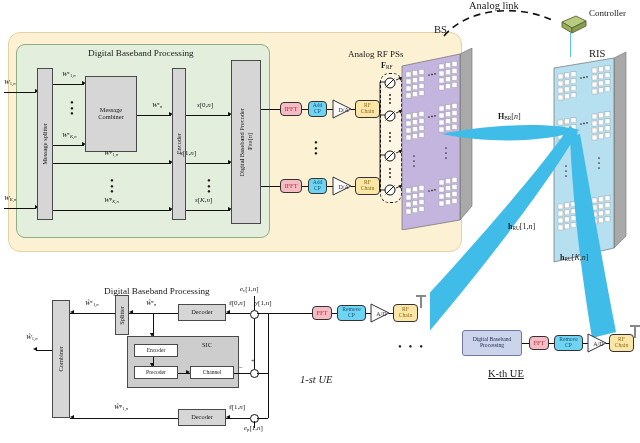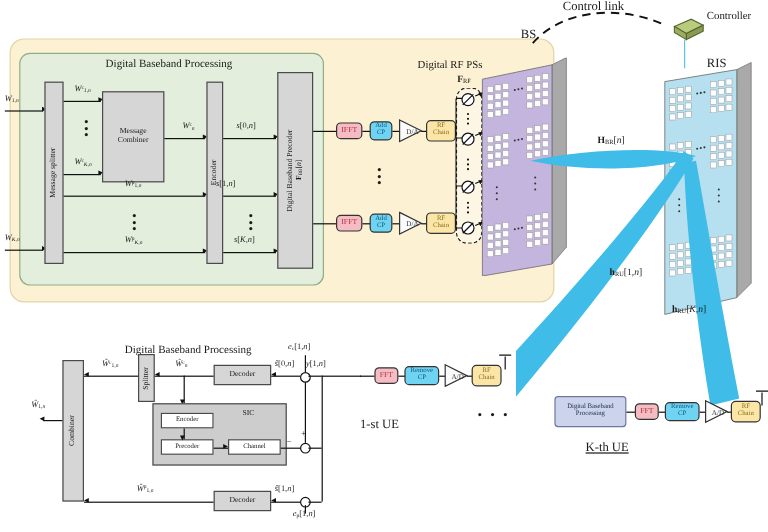--- a/index.html
+++ b/index.html
@@ -60,21 +60,21 @@
 <div id="stage">
 
   <div class="abs bs-region"></div>
   <div class="abs dbp-region"></div>
 
   <div class="abs lbl10" style="left:434px;top:24px;">BS</div>
 
   <svg class="abs" style="left:440px;top:2px;" width="120" height="40">
     <path d="M4,34 C28,6 76,2 112,18" stroke="#111" stroke-width="1.6" fill="none" stroke-dasharray="7,5"></path>
   </svg>
-  <div class="abs lbl10" style="left:469px;top:0px;">Control link</div>
+  <div class="abs lbl10" style="left:469px;top:0px;">Analog link</div>
 
   <svg class="abs" style="left:554px;top:12px;" width="34" height="24">
     <polygon points="8,10 22,4 32,9 18,16" fill="#b9cc7e" stroke="#57642f" stroke-width=".9"></polygon>
     <polygon points="8,10 18,16 18,21 8,15" fill="#9aad60" stroke="#57642f" stroke-width=".9"></polygon>
     <polygon points="18,16 32,9 32,14 18,21" fill="#8a9c54" stroke="#57642f" stroke-width=".9"></polygon>
   </svg>
   <div class="abs lbl9" style="left:589px;top:8px;">Controller</div>
 
   <div class="abs v" style="left:570px;top:33px;height:24px;border-left-color:#59c4e8;border-left-width:1.6px;"></div>
 
@@ -202,21 +202,21 @@
     <span>RF</span>
     <span>Chain</span>
   </div>
 
   <div class="abs dots" style="left:310px;top:140px;width:12px;">
     <div>•</div>
       <div>•</div>
       <div>•</div>
     </div>
 
-  <div class="abs lbl9" style="left:348px;top:49px;">Digital RF PSs</div>
+  <div class="abs lbl9" style="left:348px;top:49px;">Analog RF PSs</div>
   <div class="abs lbl8" style="left:381px;top:61px;">
     <b class="it">F</b><sub>RF</sub></div>
 
   <div class="abs pscol" style="left:380px;top:73px;width:20px;height:128px;"></div>
 
   <svg class="abs" style="left:382px;top:76px;" width="16" height="122">
     <g stroke="#111" stroke-width="1" fill="#fff">
       <circle cx="8" cy="7" r="5"></circle>
         <line x1="3.6" y1="11.4" x2="12.4" y2="2.6"></line>
       <circle cx="8" cy="40" r="5"></circle>
@@ -607,21 +607,21 @@
   </svg>
   <div class="abs h" style="left:389px;top:313px;width:5px;"></div>
   <div class="abs pill rfc bname6" style="left:393px;top:304px;width:25px;height:18px;flex-direction:column;">
     <span>RF</span>
     <span>Chain</span>
   </div>
   <svg class="abs" style="left:415px;top:293px;" width="14" height="16">
     <line x1="6" y1="4" x2="6" y2="15" stroke="#111" stroke-width="1"></line>
     <line x1="1" y1="3" x2="11" y2="3" stroke="#111" stroke-width="1"></line>
   </svg>
-  <div class="abs lbl10" style="left:300px;top:349px;">1-st UE</div>
+  <div class="abs lbl10" style="left:300px;top:374px;font-style:italic;">1-st UE</div>
 
   <div class="abs hdots" style="left:398px;top:340px;">•&nbsp;•&nbsp;•</div>
 
   <div class="abs blk dbb-small bname6" style="left:462px;top:330px;width:60px;height:26px;
        flex-direction:column;border:1px solid #6d77a0;">
     <span>Digital Baseband</span>
     <span>Processing</span>
   </div>
   <div class="abs h" style="left:522px;top:343px;width:8px;"></div>
   <div class="abs pill ifft bname" style="left:529px;top:336px;width:20px;height:14px;">FFT</div>

